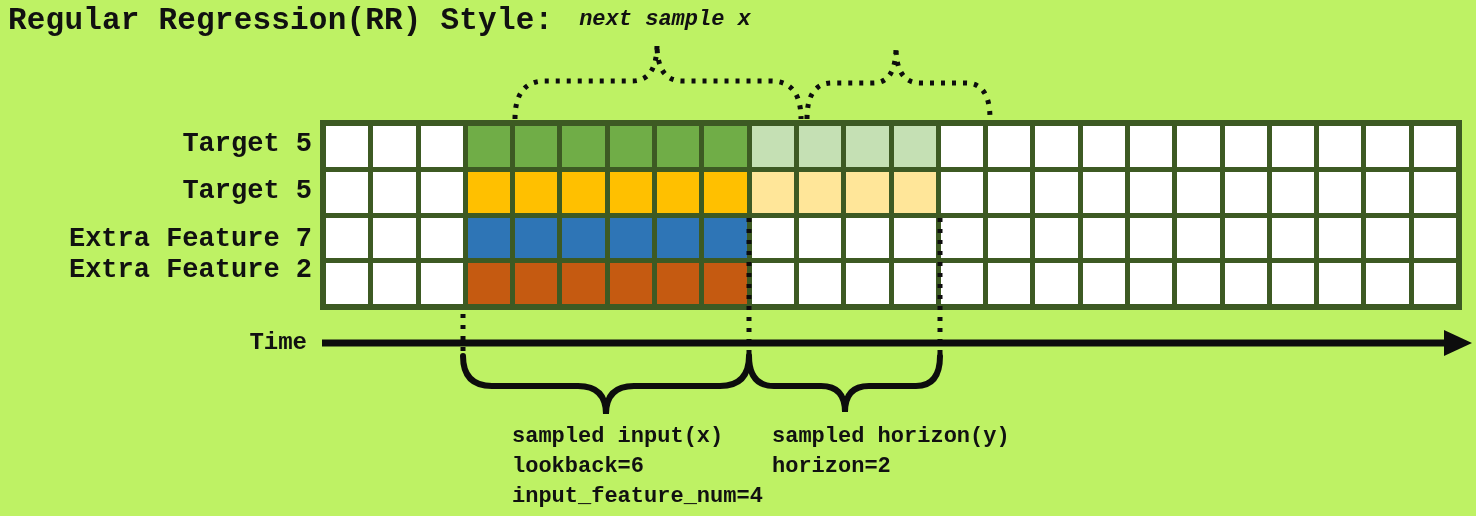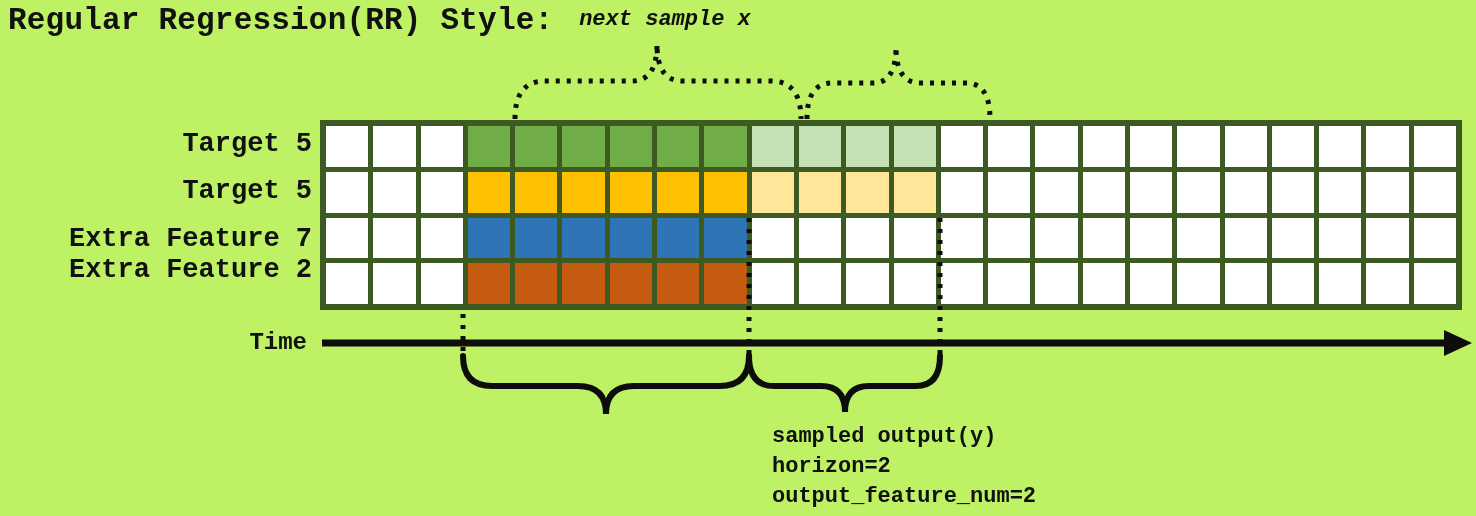--- a/index.html
+++ b/index.html
@@ -131,25 +131,29 @@
       <div class="cell" style="background: rgb(255, 255, 255);"></div>
       <div class="cell" style="background: rgb(255, 255, 255);"></div>
       <div class="cell" style="background: rgb(255, 255, 255);"></div>
       <div class="cell" style="background: rgb(255, 255, 255);"></div>
       <div class="cell" style="background: rgb(255, 255, 255);"></div>
       <div class="cell" style="background: rgb(255, 255, 255);"></div>
     </div>
 
   <div class="time-label">Time</div>
 
+  <div id="input-note" class="note">
+    <div>sampled input(x)</div>
+    <div>lookback=6</div>
+    <div>input_feature_num=4</div>
+  </div>
 
   <div id="output-note" class="note">
-    <div>sampled output(y)</div>
+    <div>sampled horizon(y)</div>
     <div>horizon=2</div>
-    <div>output_feature_num=2</div>
   </div>
 
   <svg class="overlay" width="1476" height="516" viewBox="0 0 1476 516">
 
     <path class="dotted" d="M 515 119 Q 515 81 545 81 H 632 Q 657 81 657 44 Q 657 81 682 81 H 771 Q 801 81 801 119"></path>
     <path class="dotted" d="M 807 119 Q 807 83 832 83 H 873 Q 896 83 896 47 Q 896 83 920 83 H 966 Q 990 83 990 119"></path>
 
     <path class="dotted" d="M 463 314 V 358"></path>
     <path class="dotted" d="M 749 218 V 358"></path>
     <path class="dotted" d="M 940 218 V 358"></path>

